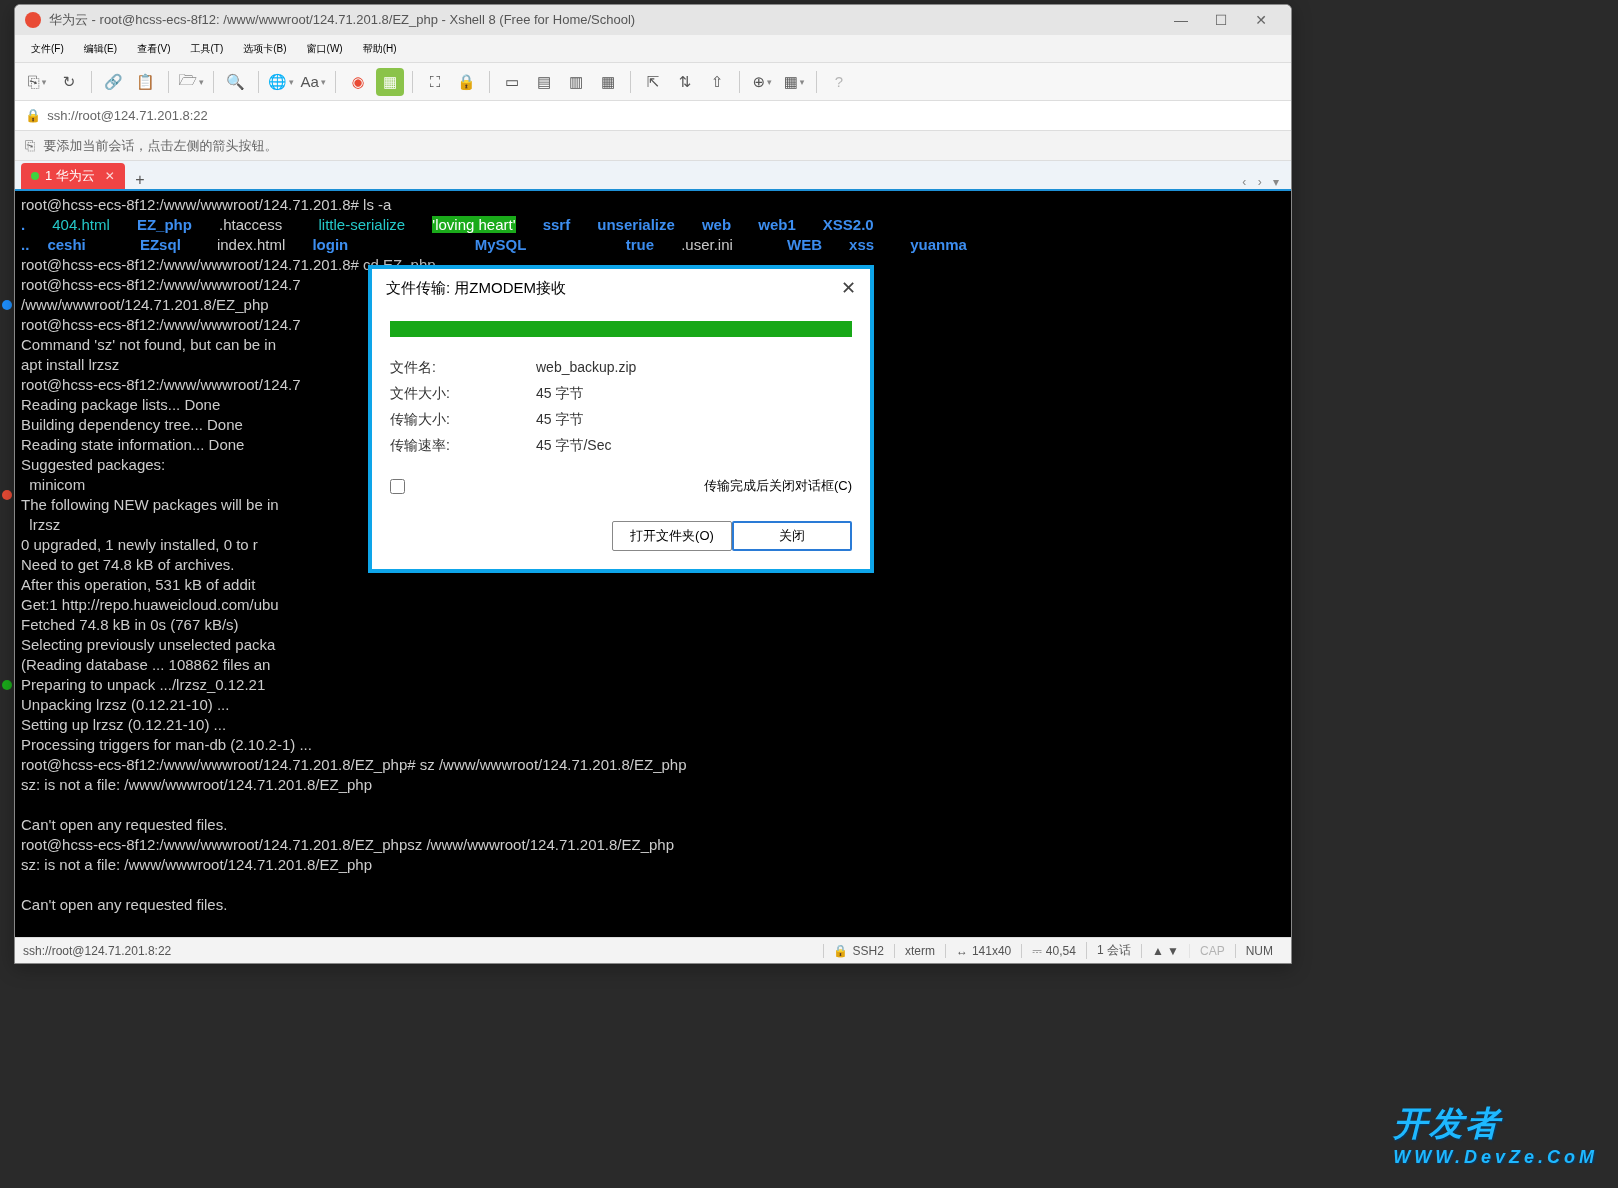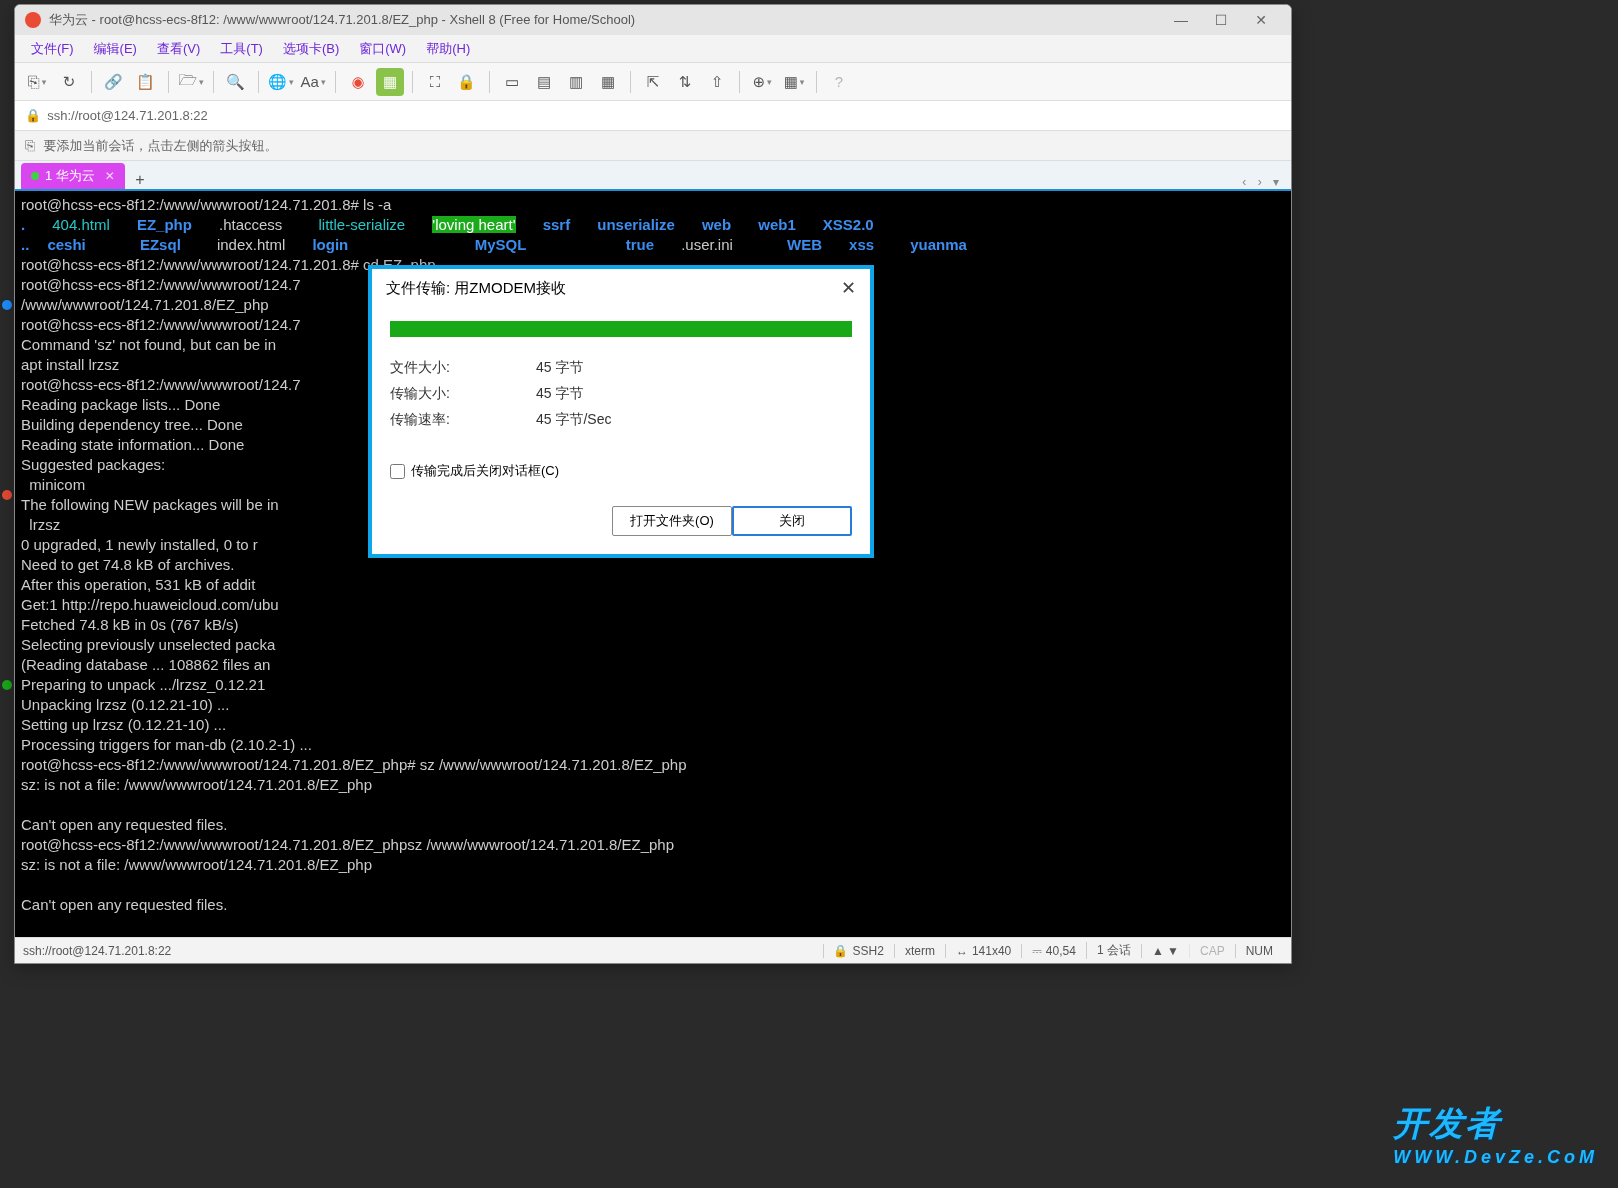--- a/index.html
+++ b/index.html
@@ -2,32 +2,32 @@
 <html><head>
 <meta charset="utf-8">
 <style>
 * { margin:0; padding:0; box-sizing:border-box; font-family:"Segoe UI","Microsoft YaHei",sans-serif; }
 body { width:1618px; height:1188px; background:#2a2a2a; overflow:hidden; position:relative; }
 .window { width:1278px; height:960px; background:#fff; position:absolute; left:14px; top:4px; border:1px solid #888; border-radius:6px 6px 0 0; box-shadow:0 4px 20px rgba(0,0,0,.3); display:flex; flex-direction:column; }
 .titlebar { height:30px; display:flex; align-items:center; padding:0 10px; background:#e5e5e5; border-radius:6px 6px 0 0; }
 .titlebar .app-icon { width:16px; height:16px; background:#e94b35; border-radius:50%; margin-right:8px; }
 .titlebar .title { font-size:13px; color:#555; flex:1; }
 .titlebar .ctrl { width:40px; text-align:center; color:#666; font-size:14px; cursor:pointer; }
-.menubar { height:28px; display:flex; align-items:center; padding:0 6px; background:#f3f3f3; font-size:13px; color:#6d28d9; border-bottom:1px solid #ddd; }
+.menubar { height:28px; display:flex; align-items:center; padding:0 6px; background:#f3f3f3; font-size:10px; color:#000000; border-bottom:1px solid #ddd; }
 .menubar span { padding:3px 10px; }
 .toolbar { height:38px; display:flex; align-items:center; padding:0 8px; background:#f7f7f7; border-bottom:1px solid #ddd; gap:4px; }
 .tbtn { width:28px; height:28px; display:flex; align-items:center; justify-content:center; color:#555; border-radius:4px; font-size:15px; }
 .tsep { width:1px; height:22px; background:#ccc; margin:0 4px; }
 .dd { display:flex; align-items:center; }
 .dd::after { content:"▾"; font-size:9px; margin-left:2px; color:#888; }
 .addrbar { height:30px; display:flex; align-items:center; padding:0 10px; background:#fff; border-bottom:1px solid #ddd; font-size:13px; color:#666; }
 .addrbar .lock { margin-right:6px; }
 .hintbar { height:30px; display:flex; align-items:center; padding:0 10px; background:#f3f3f3; border-bottom:1px solid #ddd; font-size:13px; color:#666; }
 .tabstrip { height:30px; background:#eef3f8; border-bottom:2px solid #1e90d6; display:flex; align-items:flex-end; padding-left:6px; position:relative; }
-.tab { height:26px; background:#d946ef; color:#fff; font-size:13px; display:flex; align-items:center; padding:0 10px; border-radius:4px 4px 0 0; }
+.tab { height:26px; background:#ef4444; color:#fff; font-size:13px; display:flex; align-items:center; padding:0 10px; border-radius:4px 4px 0 0; }
 .tab .dot { width:8px; height:8px; background:#3fd23f; border-radius:50%; margin-right:6px; }
 .tab .x { margin-left:10px; font-size:12px; opacity:.8; }
 .addtab { width:22px; text-align:center; color:#555; font-size:16px; margin-left:4px; }
 .tabstrip .nav { position:absolute; right:8px; color:#888; font-size:12px; letter-spacing:4px; }
 .terminal { flex:1; background:#000; color:#ccc; font-family:Consolas,monospace; font-size:15px; padding:4px 6px; line-height:19px; white-space:pre; overflow:hidden; position:relative; }
 .terminal .blue { color:#3d8ef0; font-weight:bold; }
 .terminal .cyan { color:#25c8c8; }
 .terminal .hl { background:#1aaa1a; color:#fff; }
 .statusbar { height:26px; background:#f3f3f3; border-top:1px solid #ddd; display:flex; align-items:center; font-size:12px; color:#555; padding:0 8px; }
 .statusbar .sp { flex:1; }
@@ -37,21 +37,21 @@
 .dialog .dtitle .dx { margin-left:auto; font-size:18px; color:#444; cursor:pointer; }
 .dialog .dbody { padding:14px 18px 18px; }
 .drow { display:flex; align-items:center; margin-bottom:30px; }
 .check { width:34px; height:34px; margin-right:28px; }
 .check svg { width:100%; height:100%; }
 .dstatus { font-size:14px; color:#333; }
 .prog { height:16px; background:#18a818; margin-bottom:18px; }
 .ftbl { font-size:14px; color:#333; }
 .ftbl .fr { display:flex; padding:4px 0; }
 .ftbl .fl { width:146px; }
-.chkrow { display:flex; align-items:center; margin-top:29px; font-size:13px; }
+.chkrow { display:flex; align-items:center; margin-top:18px; font-size:13px;justify-content:space-between; }
 .chkrow input { margin-right:6px; width:15px; height:15px; }
 .dbtns { display:flex; justify-content:flex-end; margin-top:26px; }
 .dbtn { min-width:120px; height:30px; border:1px solid #888; background:#fff; font-size:13px; border-radius:2px; }
 .dbtn.primary { border:2px solid #2a7bd6; }
 .watermark { position:absolute; right:20px; bottom:20px; color:#1eb8ff; font-size:34px; font-weight:bold; font-style:italic; text-shadow:1px 1px 2px #003a6b; letter-spacing:2px; z-index:60; font-family:"Microsoft YaHei"; }
 .watermark .sub { font-size:18px; display:block; text-align:right; letter-spacing:4px; color:#1eb8ff; }
 .leftdots { position:absolute; left:2px; top:300px; display:flex; flex-direction:column; gap:180px; }
 .leftdots div { width:10px; height:10px; border-radius:50%; }
 </style>
 </head>
@@ -193,20 +193,24 @@
 
   <div class="dialog">
     <div class="dtitle">
       <span>文件传输: 用ZMODEM接收</span>
       <span class="dx">✕</span>
     </div>
     <div class="dbody">
       <div class="prog"></div>
       <div class="ftbl">
         <div class="fr">
+            <span class="fl">文件名:</span>
+            <span>web_backup.zip</span>
+          </div>
+        <div class="fr">
             <span class="fl">文件大小:</span>
             <span>45 字节</span>
           </div>
         <div class="fr">
             <span class="fl">传输大小:</span>
             <span>45 字节</span>
           </div>
         <div class="fr">
             <span class="fl">传输速率:</span>
             <span>45 字节/Sec</span>

